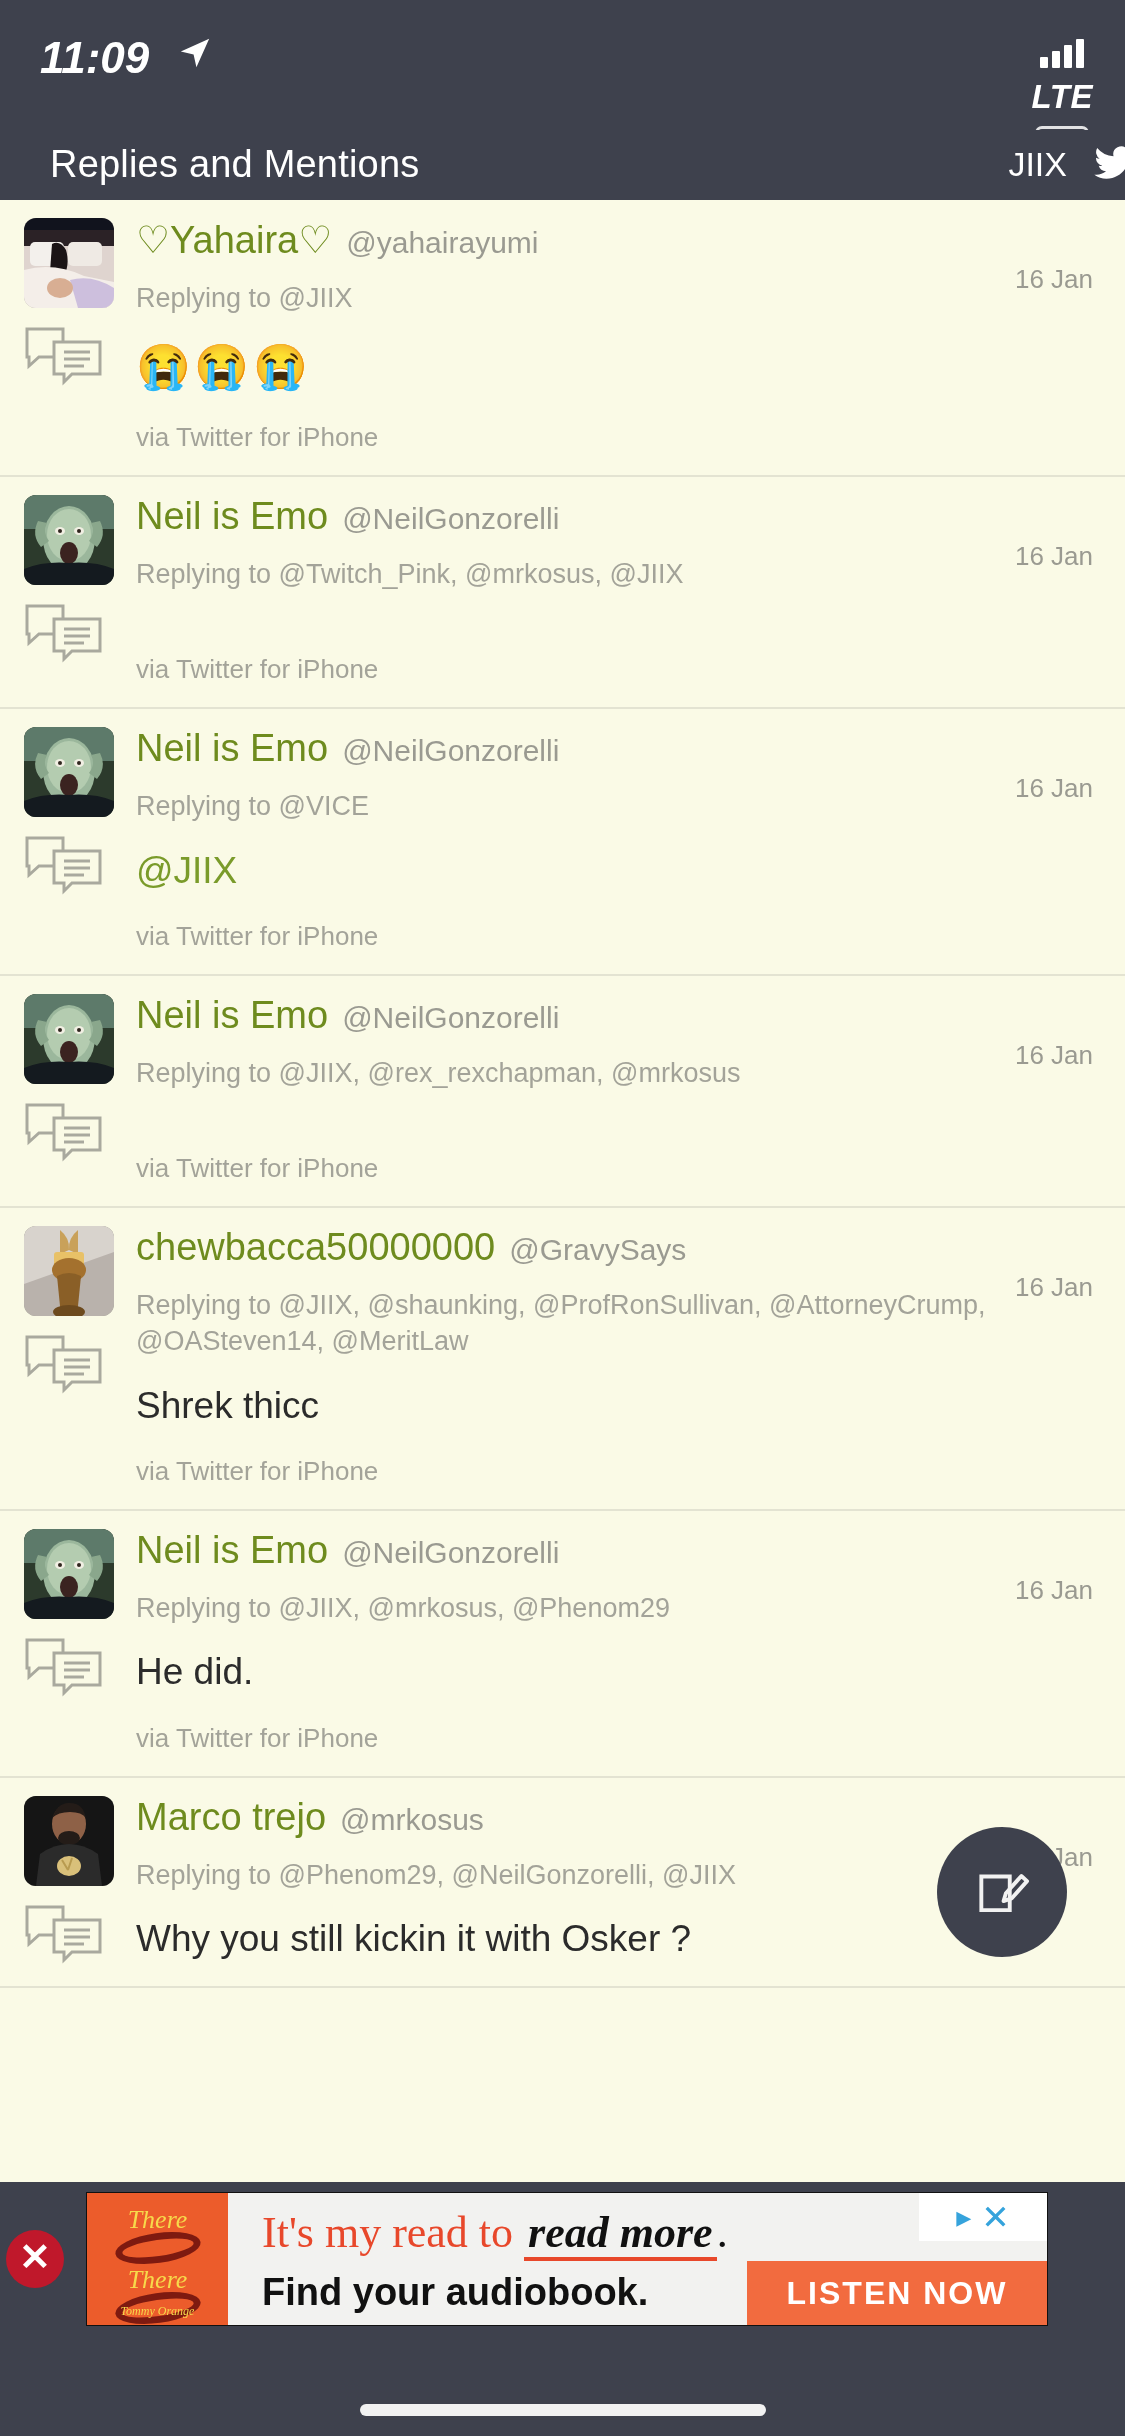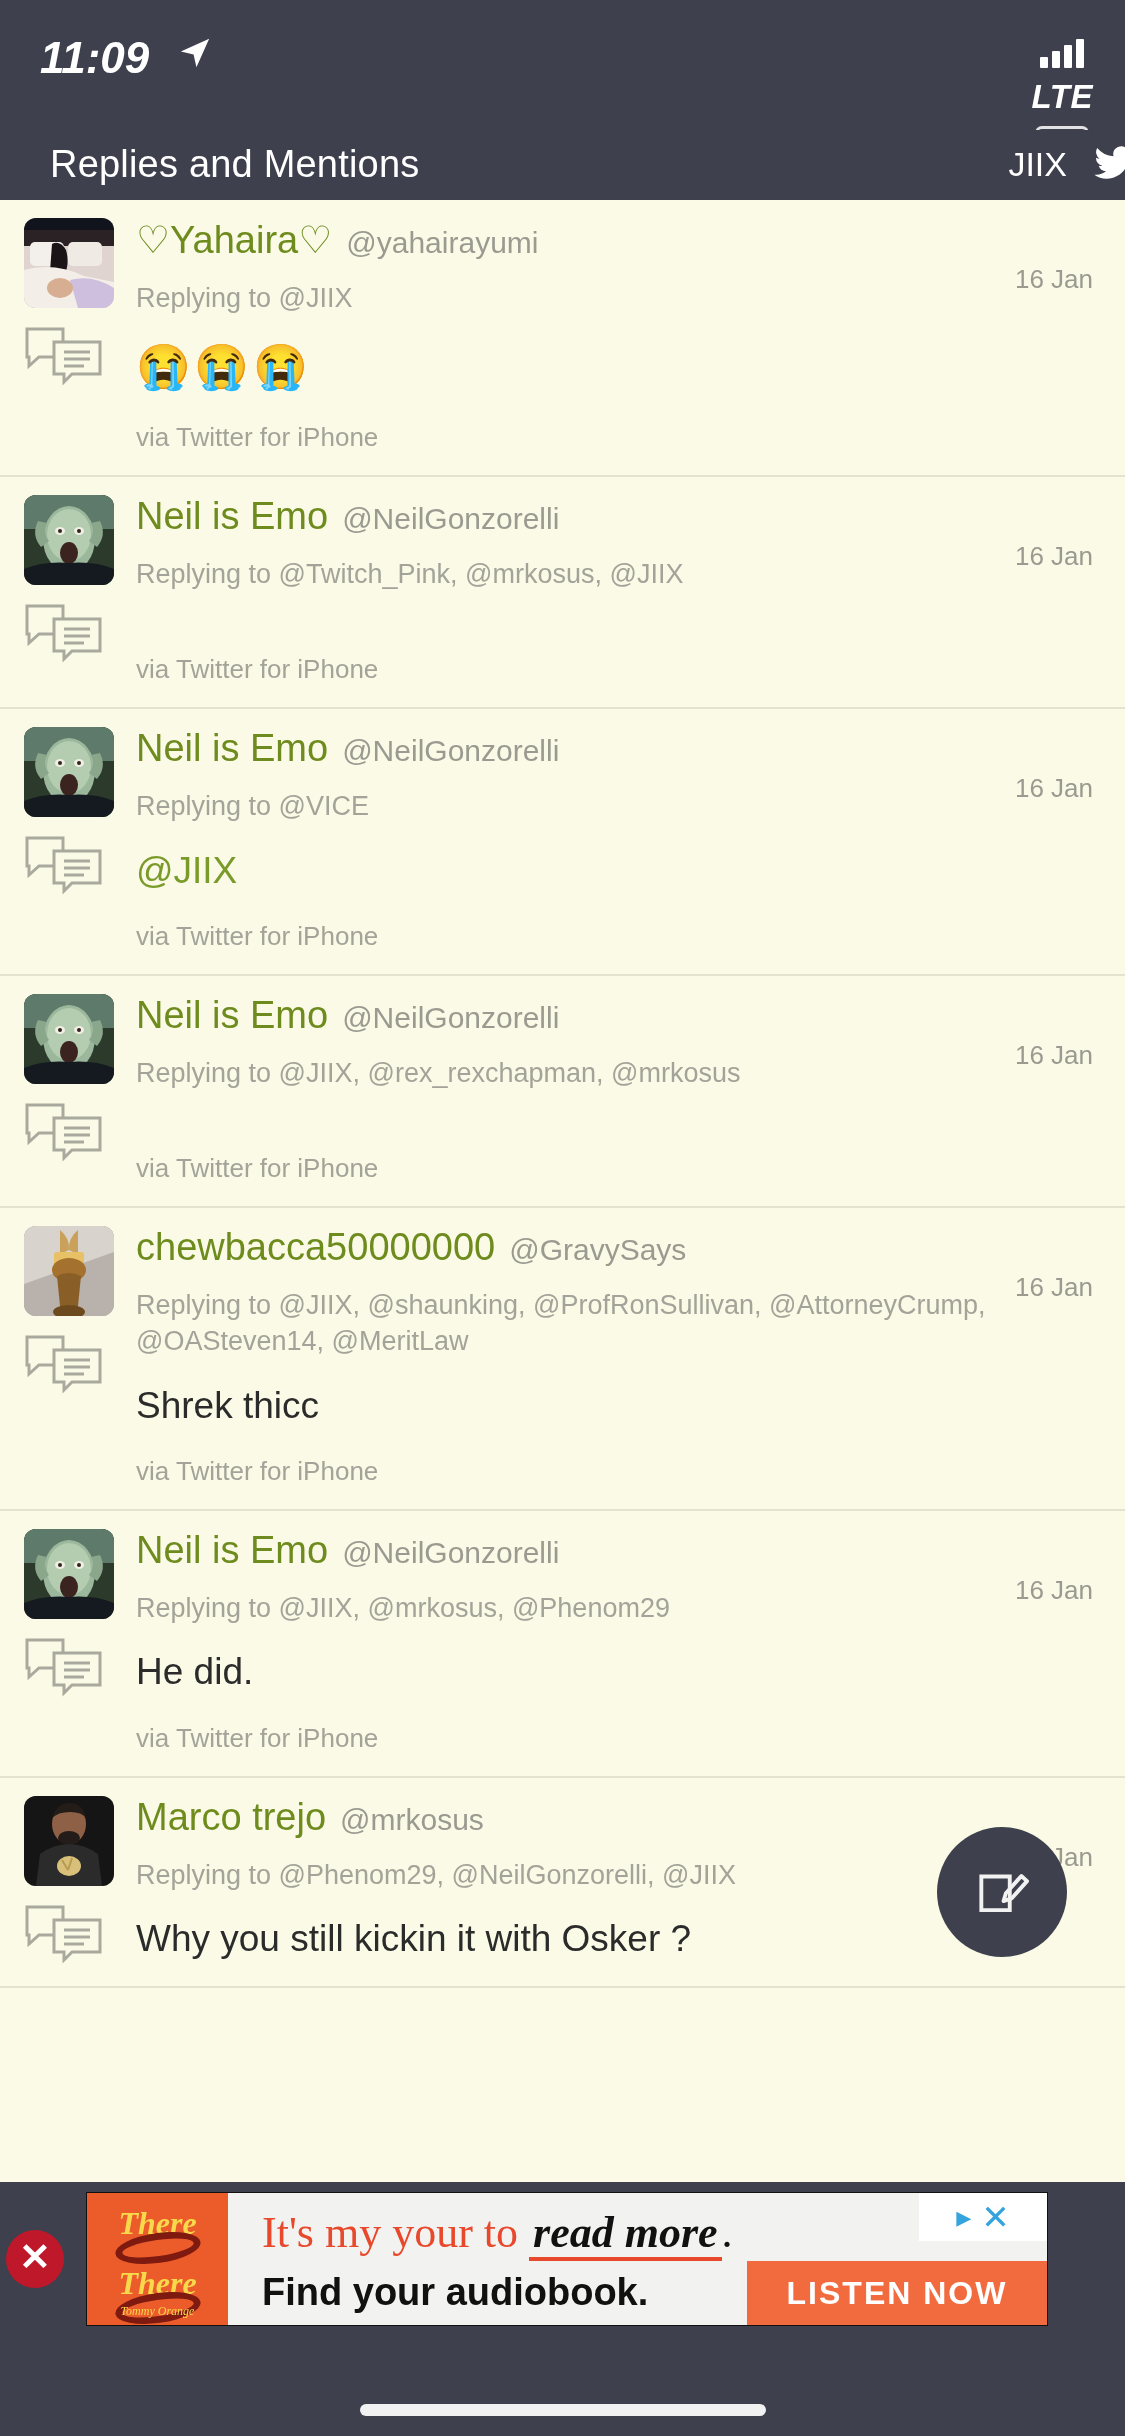--- a/index.html
+++ b/index.html
@@ -130,21 +130,21 @@
     position:absolute; left:86px; top:10px; width:962px; height:134px;
     background:#F2F2F0; display:flex; overflow:hidden;
     border:1px solid #111;
   }
   .ad-cover{
     width:141px; flex:0 0 141px; background:#EC5C2B; position:relative;
   }
   .ad-cover .ct{
     position:absolute; left:0; right:0; text-align:center;
     font-family:"Liberation Serif", serif; font-style:italic;
-    color:#F7D94B; font-size:32px; font-weight:700;
+    color:#F7D94B; font-size:26px; font-weight:400;
   }
   .ad-cover .ct.t1{ top:12px; }
   .ad-cover .ct.t2{ top:72px; }
   .ad-cover .sq{
     position:absolute; left:28px; width:86px; height:30px;
     border:7px solid #7E1A10; border-radius:50%;
     transform:rotate(-8deg);
   }
   .ad-cover .sq.s1{ top:40px; }
   .ad-cover .sq.s2{ top:100px; }
@@ -479,21 +479,21 @@
     <div class="ad-banner">
       <div class="ad-cover">
         <div class="ct t1">There</div>
         <div class="sq s1"></div>
         <div class="ct t2">There</div>
         <div class="sq s2"></div>
         <div class="auth">Tommy Orange</div>
       </div>
       <div class="ad-body">
         <div class="ad-l1">
-          <span>It's my your to </span><em>read more</em><span class="dot">.</span>
+          <span>It's my read to </span><em>read more</em><span class="dot">.</span>
         </div>
         <div class="ad-l2">Find your audiobook.</div>
         <div class="ad-cta">LISTEN NOW</div>
         <div class="ad-choices">
           <span class="ai">▸</span>
           <span class="ax">✕</span>
         </div>
       </div>
     </div>
   </div>

